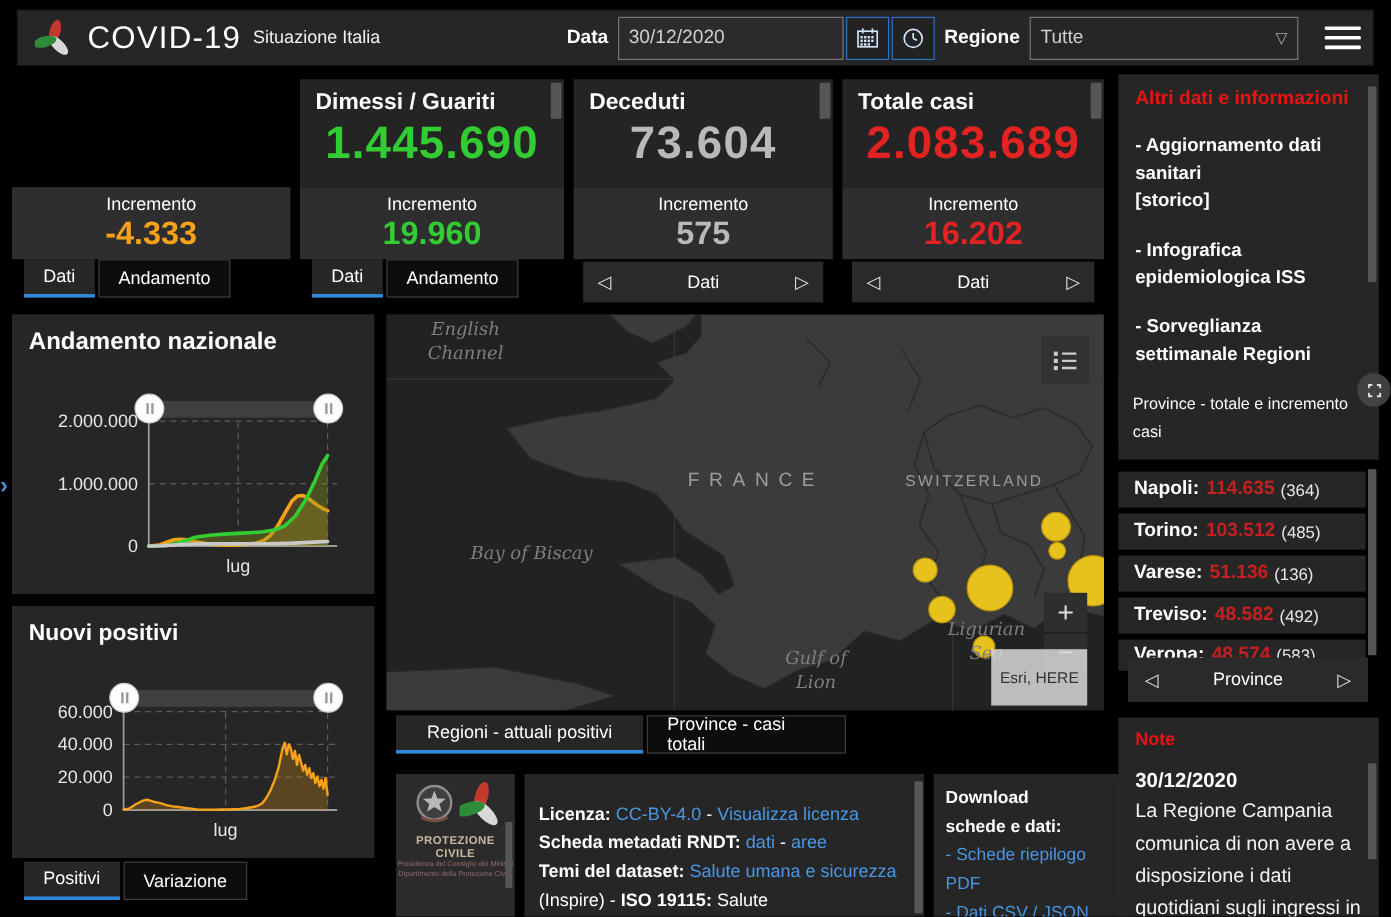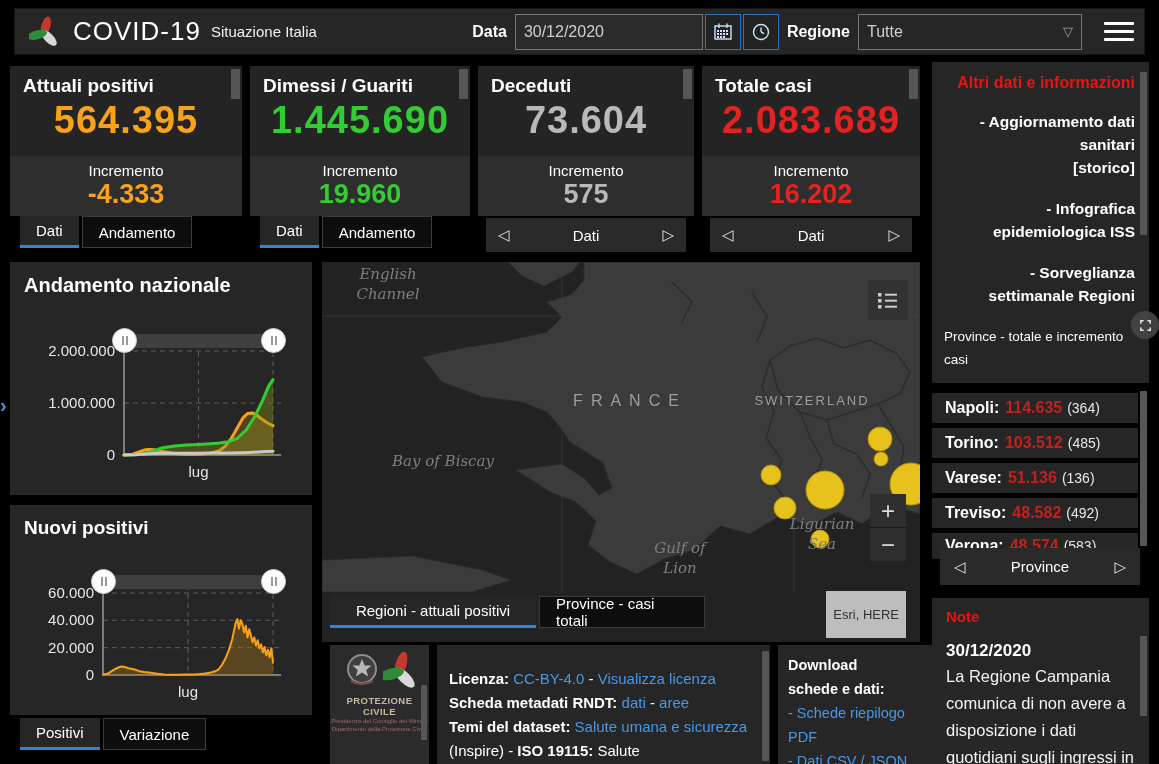--- a/index.html
+++ b/index.html
@@ -48,21 +48,21 @@
   .panel{position:absolute;background:#262626;}
   .panel-title{font-size:20px;font-weight:bold;padding:12px 0 0 14px;}
   .chart-svg{position:absolute;left:0;top:0;}
   .slider-track{position:absolute;height:14px;background:#3f3f3f;}
   .slider-handle{position:absolute;width:25px;height:25px;border-radius:50%;background:#fdfdfd;
                  border:1px solid #cccccc;box-sizing:border-box;cursor:pointer;}
   .slider-handle::before,.slider-handle::after{content:"";position:absolute;top:7px;width:2px;height:9px;background:#9a9a9a;}
   .slider-handle::before{left:9px;} .slider-handle::after{left:13px;}
 
   
-  .map{position:absolute;left:322px;top:262px;width:598px;height:380px;background:#222;overflow:hidden;}
+  .map{position:absolute;left:322px;top:262px;width:598px;height:330px;background:#222;overflow:hidden;}
   .map-label{position:absolute;transform:translate(-50%,-50%);white-space:pre-line;text-align:center;pointer-events:none;}
   .lbl-water{font-family:"DejaVu Serif",serif;font-style:italic;font-size:15px;color:#7f7f7f;line-height:20px;}
   .lbl-country{font-size:16px;color:#9d9d9d;line-height:18px;}
   .legend-btn{position:absolute;right:12px;top:18px;width:40px;height:40px;background:#323232;
               display:flex;align-items:center;justify-content:center;cursor:pointer;}
   .zoomctl{position:absolute;right:14px;top:232px;width:36px;background:#2e2e2e;text-align:center;}
   .zoomctl div{height:33px;line-height:33px;font-size:24px;color:#dedede;cursor:pointer;}
   .zoomctl div + div{border-top:1px solid #191919;}
   .attribution{position:absolute;right:14px;bottom:4px;background:rgba(216,216,216,0.85);color:#333;
                font-size:13px;padding:16px 7px;}
@@ -74,21 +74,21 @@
   .logo-row{display:flex;justify-content:center;align-items:center;gap:4px;margin-top:6px;}
   .logo-title{font-size:9.5px;font-weight:bold;color:#c7b9a0;letter-spacing:.4px;margin-top:4px;}
   .logo-sub{font-size:6px;color:#9a6a6a;line-height:8px;}
   .lic-box{left:437px;width:333px;padding:22px 12px;box-sizing:border-box;font-size:15px;line-height:24px;}
   .dl-box{left:778px;width:162px;padding:8px 10px;box-sizing:border-box;font-size:14.5px;line-height:24px;}
   .b{font-weight:bold;color:#fff;}
   .lnk{color:var(--link);cursor:pointer;}
   .it{font-style:italic;}
 
   
-  .links-panel{left:932px;top:62px;width:217px;height:306px;padding:12px 14px;box-sizing:border-box;overflow:hidden;text-align:right;}
+  .links-panel{left:932px;top:62px;width:217px;height:306px;padding:12px 14px;box-sizing:border-box;overflow:hidden;}
   .red-h{color:var(--hred);font-size:16px;font-weight:bold;}
   .link-item{font-size:15.5px;font-weight:bold;line-height:23px;white-space:pre-line;margin-top:18px;cursor:pointer;}
   .prov-panel{position:absolute;left:932px;top:315px;width:217px;height:273px;background:transparent;}
   .prov-head{position:absolute;left:0;top:0;width:100%;height:68px;background:#262626;
              font-size:13.5px;line-height:23px;padding:10px 12px;box-sizing:border-box;color:#fafafa;}
   .prov-row{position:absolute;left:0;width:206px;height:30px;background:#262626;display:flex;
             align-items:center;padding-left:13px;box-sizing:border-box;white-space:nowrap;}
   .prov-name{font-size:16px;font-weight:bold;color:#fff;}
   .prov-val{font-size:16px;font-weight:bold;color:var(--dred);margin-left:6px;text-align:center;}
   .prov-inc{font-size:14px;color:#e8e8e8;margin-left:5px;}
@@ -155,25 +155,20 @@
       </div>
       <div class="hamburger">
           <div></div>
           <div></div>
           <div></div>
         </div>
     </div>
   </div>
 
   <div class="card" style="left:10px;width:232px;">
-    <div class="card-top">
-      <div class="card-title">Attuali positivi</div>
-      <div class="card-value val-orange">564.395</div>
-      <div class="vthumb" style="right:2px;top:3px;height:30px;"></div>
-    </div>
     <div class="card-inc">
       <div class="inc-label">Incremento</div>
       <div class="inc-value val-orange">-4.333</div>
     </div>
   </div>
   <div class="tabrow" style="left:20px;">
     <div class="tab active">Dati</div>
     <div class="tab inactive">Andamento</div>
   </div>
 

